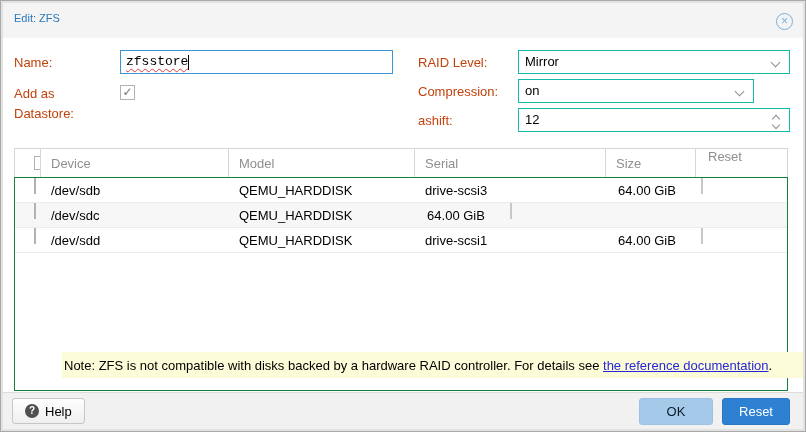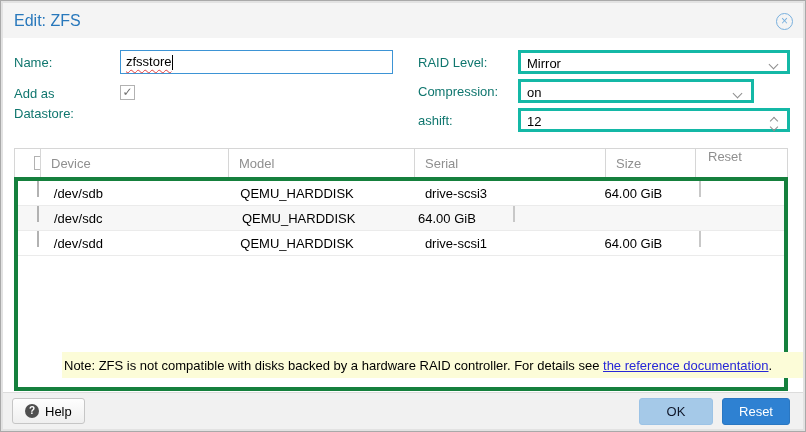--- a/index.html
+++ b/index.html
@@ -8,39 +8,39 @@
     position:relative;
     font-family:"Liberation Sans","DejaVu Sans",sans-serif;
     font-size:13px; color:#000; background:#ffffff; overflow:hidden;
   }
   
   .edge-outer { position:absolute; inset:0; border:1px solid #a9a9a9; z-index:60; pointer-events:none; }
   .edge-inner { position:absolute; inset:1px; border:2px solid #e2e2e2; z-index:59; pointer-events:none; }
 
   
   .titlebar { position:absolute; left:3px; top:3px; right:3px; height:35px; background:#f4f4f4; }
-  .title { position:absolute; left:14px; top:12px; color:#2878bc; font-size:16px; }
+  .title { position:absolute; left:14px; top:12px; color:#2878bc; font-size:11px; }
   .close-btn {
     position:absolute; right:13px; top:13px; width:17px; height:17px;
     border:1px solid #79b0de; border-radius:50%; color:#79b0de;
     text-align:center; line-height:14px; font-size:12px; cursor:pointer;
   }
 
   
-  .lbl { position:absolute; color:#0f766e; }
+  .lbl { position:absolute; color:#c2410c; }
   .field {
     position:absolute; height:24px; background:#fff;
-    border:3px solid #14b8a6; padding:0 20px 0 6px; line-height:22px;
+    border:1px solid #14b8a6; padding:0 20px 0 6px; line-height:22px;
   }
   .name-input {
     left:120px; top:50px; width:273px; border:1px solid #3d94d5;
     display:flex; align-items:center; padding:0 5px;
   }
   .name-text { text-decoration:underline; text-decoration-style:wavy;
-    text-decoration-color:#e04040; text-decoration-thickness:1px; text-underline-offset:3px; }
+    text-decoration-color:#e04040; text-decoration-thickness:1px; text-underline-offset:3px;font-family:Liberation Mono, monospace; }
   .caret { display:inline-block; width:1px; height:15px; background:#000; }
   .checkbox {
     position:absolute; width:15px; height:15px; background:#fff;
     border:1px solid #b2b2b2; color:#6e6e6e; font-size:12px;
     line-height:13px; text-align:center;
   }
   .chev { position:absolute; width:7px; height:7px;
     border-right:1px solid #8e8e8e; border-bottom:1px solid #8e8e8e; }
   .chev.down { transform:rotate(45deg); }
   .chev.up { transform:rotate(-135deg); }
@@ -52,30 +52,30 @@
   
   .grid-head {
     position:absolute; left:14px; top:148px; width:774px; height:29px;
     display:flex; background:#fff; border:1px solid #d6d6d6; border-bottom:none;
   }
   .th { position:relative; border-right:1px solid #d6d6d6; color:#8f8f8f;
     padding:7px 0 0 10px; overflow:hidden; }
   .th:last-child { border-right:none; }
   .grid-body {
     position:absolute; left:14px; top:177px; width:774px; height:214px;
-    background:#fff; border:4px solid #15803d;
+    background:#fff; border:1px solid #15803d;
   }
   .row { display:flex; height:25px; border-bottom:1px solid #ebebeb; }
   .row.alt { background:#f7f7f7; }
   .td { position:relative; padding:5px 0 0 10px; overflow:hidden; }
   .c-check { width:26px; padding:0; }
   .c-device { width:188px; }
   .c-model  { width:186px; }
   .c-serial { width:191px; }
-  .c-size   { width:90px; text-align:left; padding-right:8px; padding-left:0; }
+  .c-size   { width:90px; text-align:center; padding-right:8px; padding-left:0; }
   .c-order  { width:91px; padding:0; }
   .row-check { position:relative; margin:5px 0 0 19px; width:14px; height:14px;
     background:#fff; border:1px solid #b2b2b2; }
   .head-check { position:absolute; left:19px; top:7px; width:14px; height:14px;
     background:#fff; border:1px solid #b2b2b2; }
   .order-spin { position:relative; margin:2px 0 0 5px; width:79px; height:21px;
     background:#fff; border:1px solid #c8c8c8; }
 
   
   .note { position:absolute; left:14px; top:352px; width:778px; height:26px;

